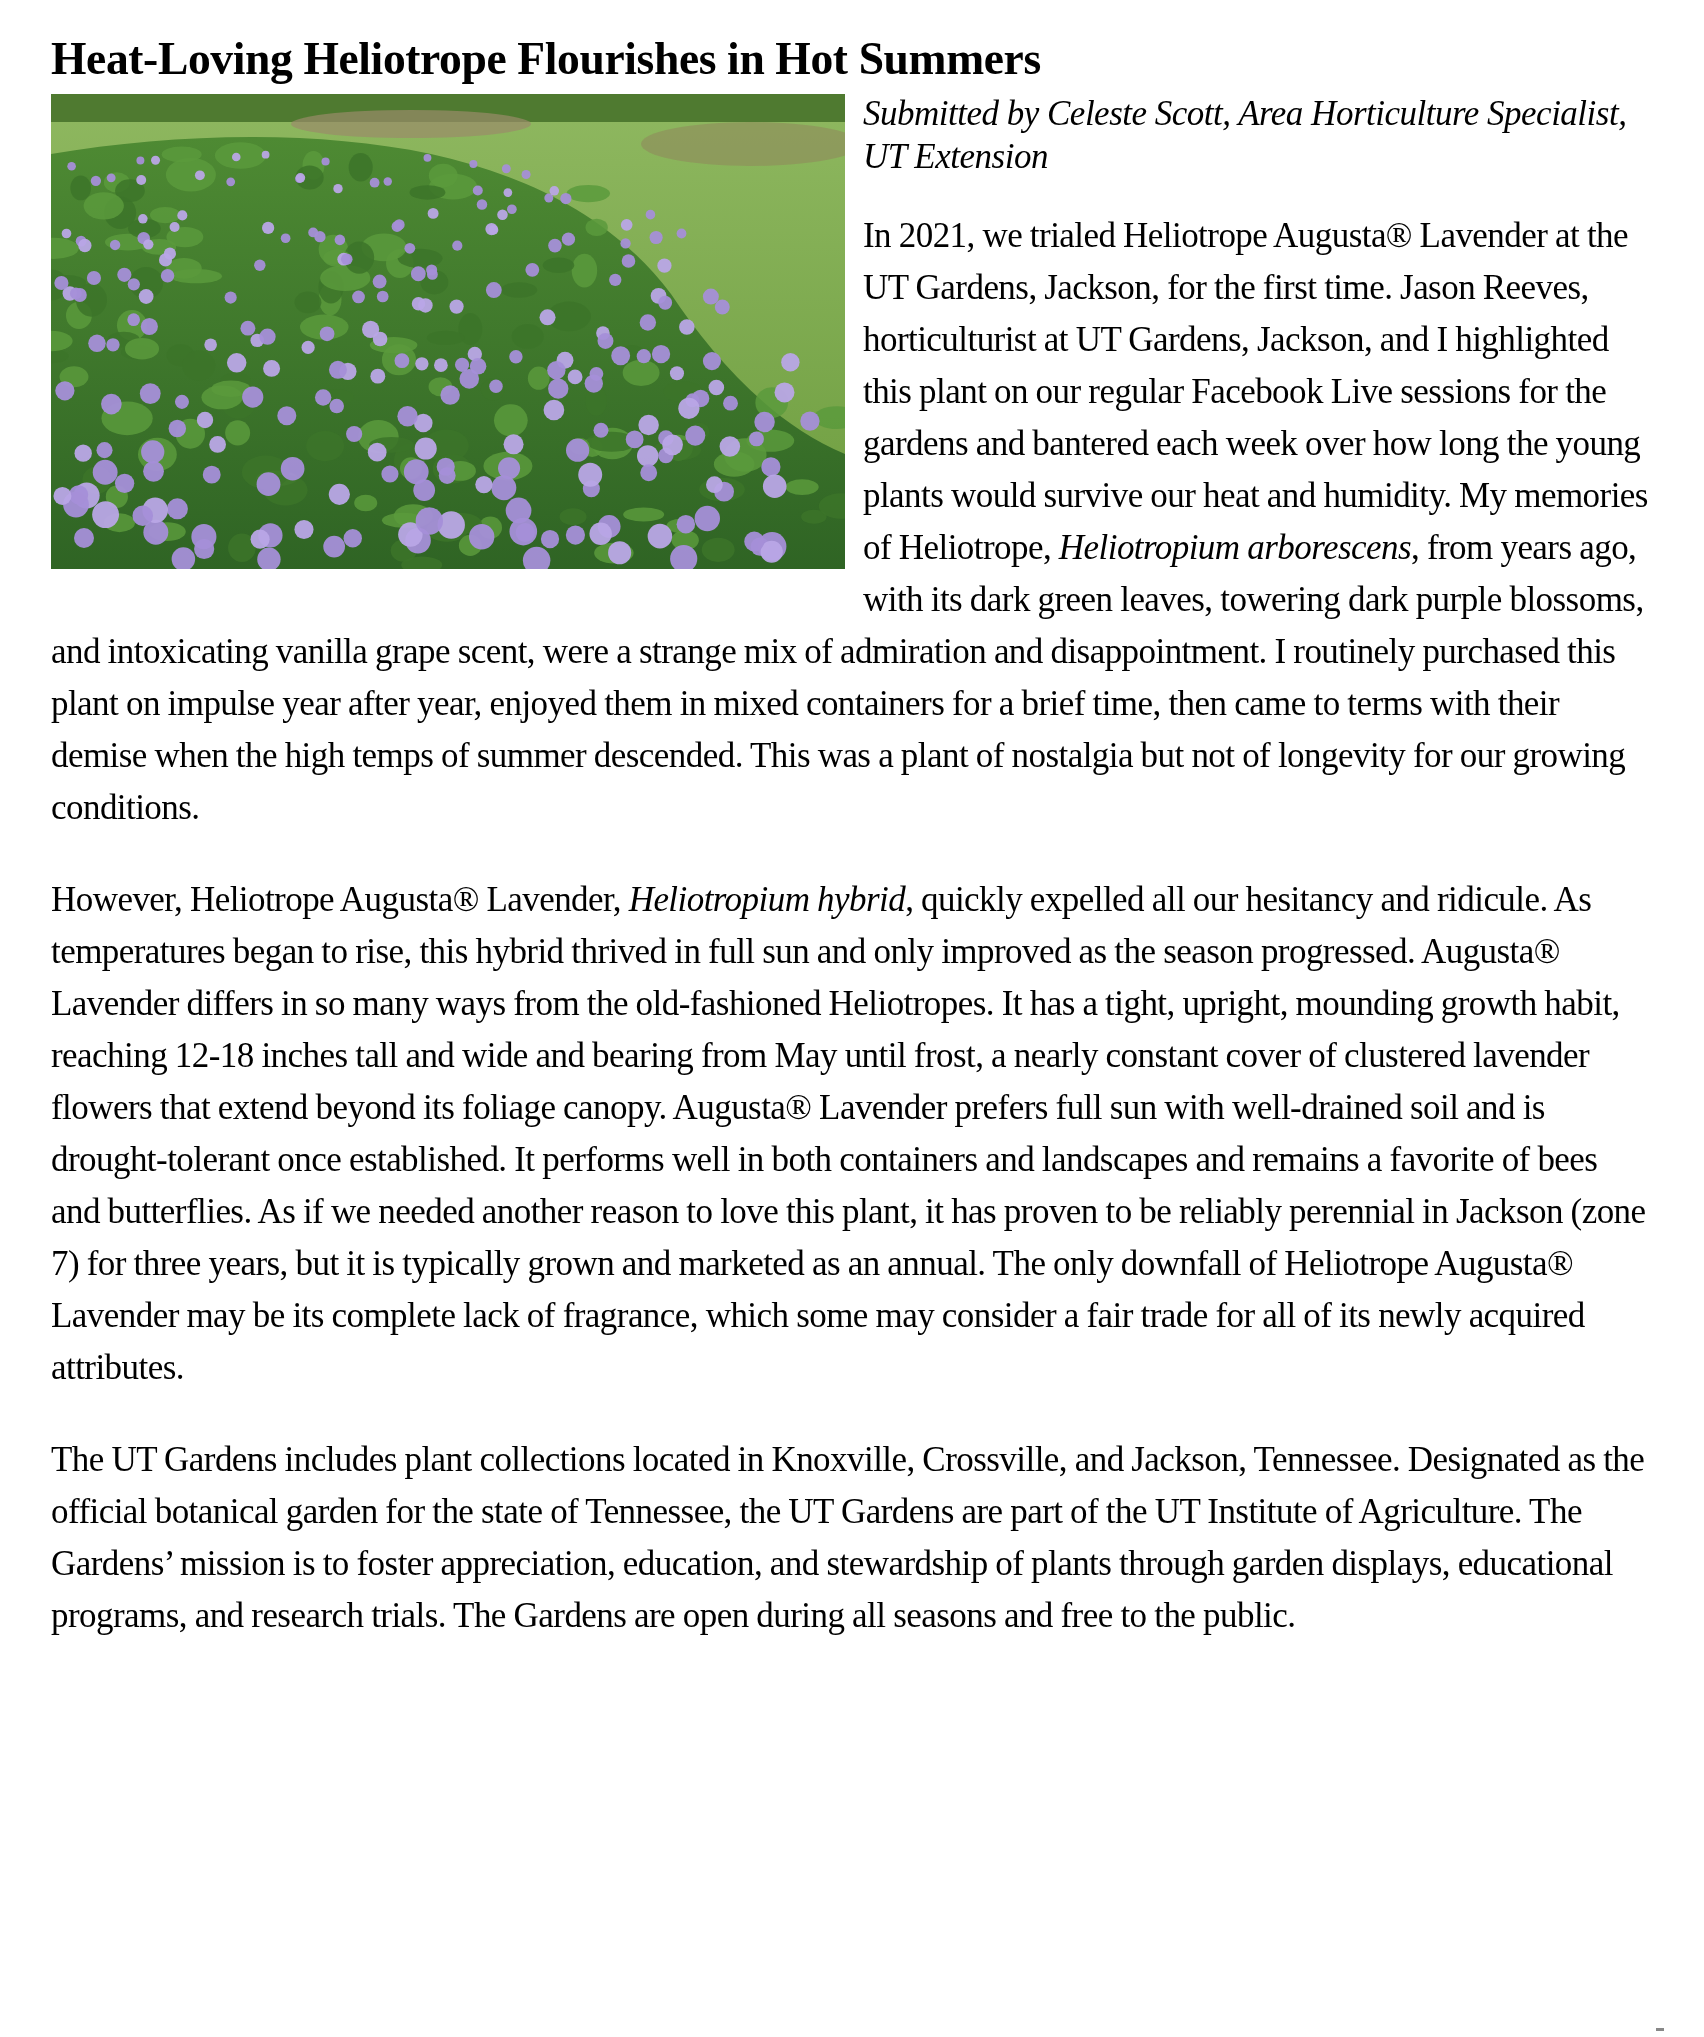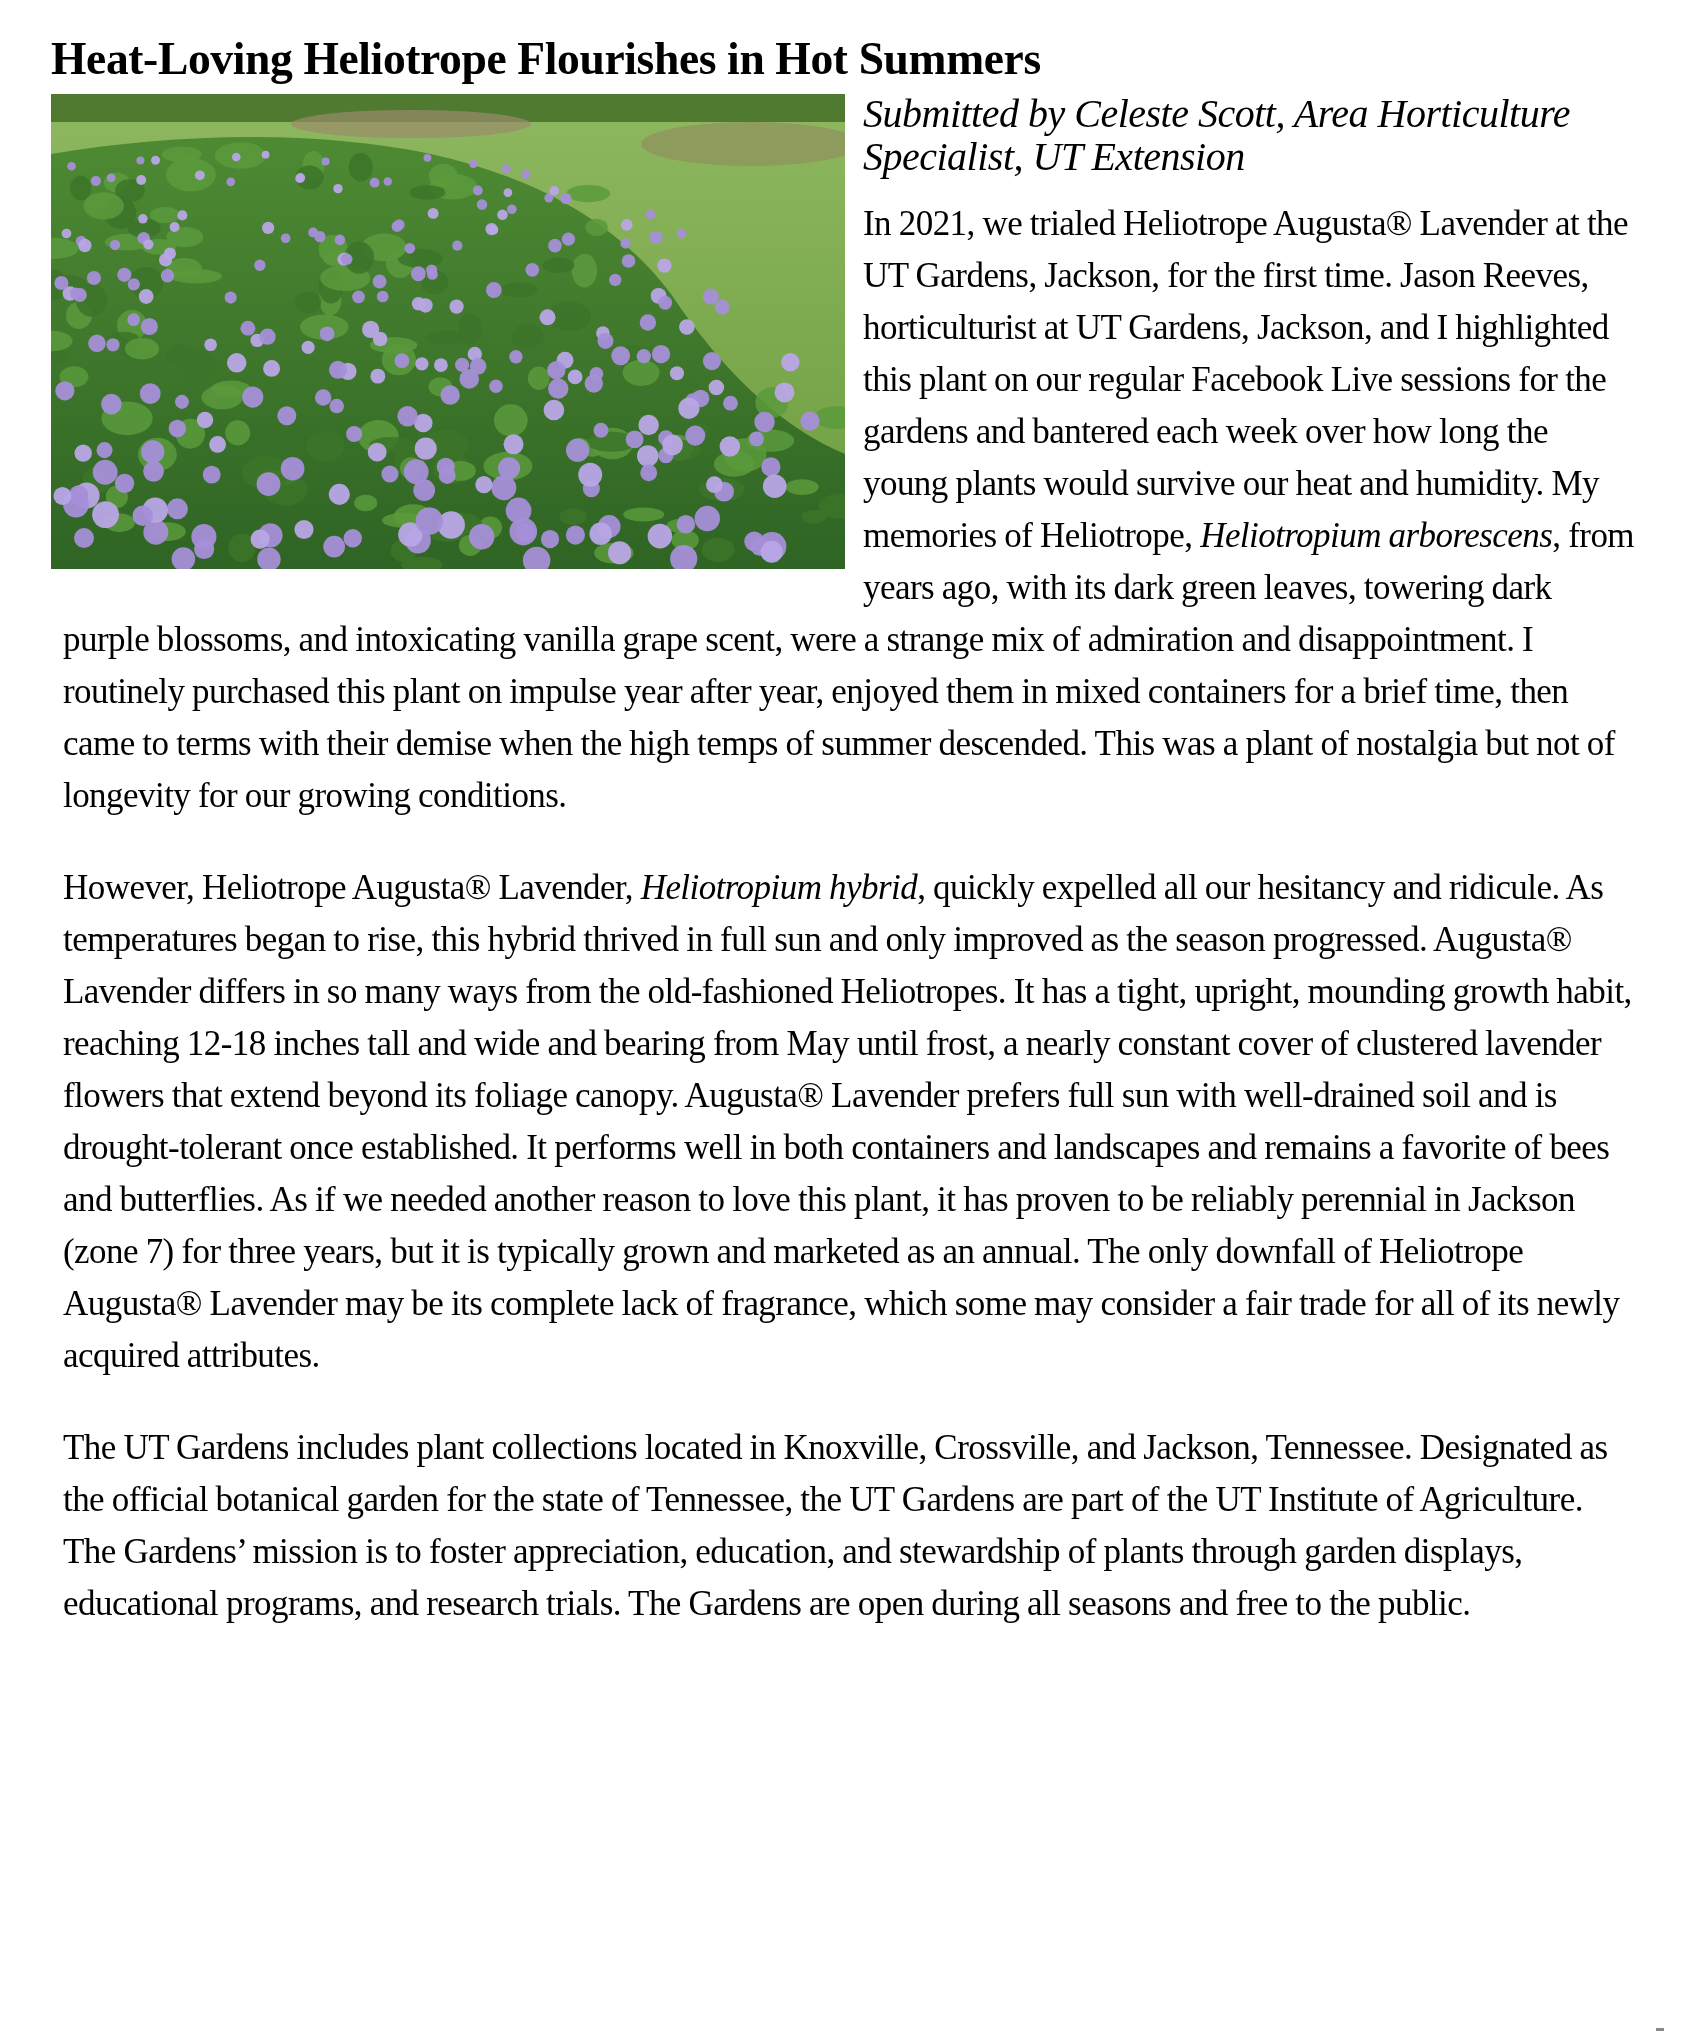--- a/index.html
+++ b/index.html
@@ -41,27 +41,27 @@
       overflow: hidden;
       background: #5f8f3a;
     }
     .photo svg {
       display: block;
       width: 100%;
       height: 100%;
     }
     .byline {
       font-style: italic;
-      font-size: 40px;
+      font-size: 35px;
       line-height: 43px;
-      margin: 0 0 20px 0;
+      margin: 0 0 32px 0;
       letter-spacing: -0.5px;
     }
     p.body {
-      margin: 12px;
+      margin: 0;
       font-size: 35px;
       line-height: 52px;
       letter-spacing: -0.55px;
       word-spacing: -0.5px;
     }
     p.body + p.body {
       margin-top: 40px;
     }
     .clear { clear: both; }
     .corner-mark {

